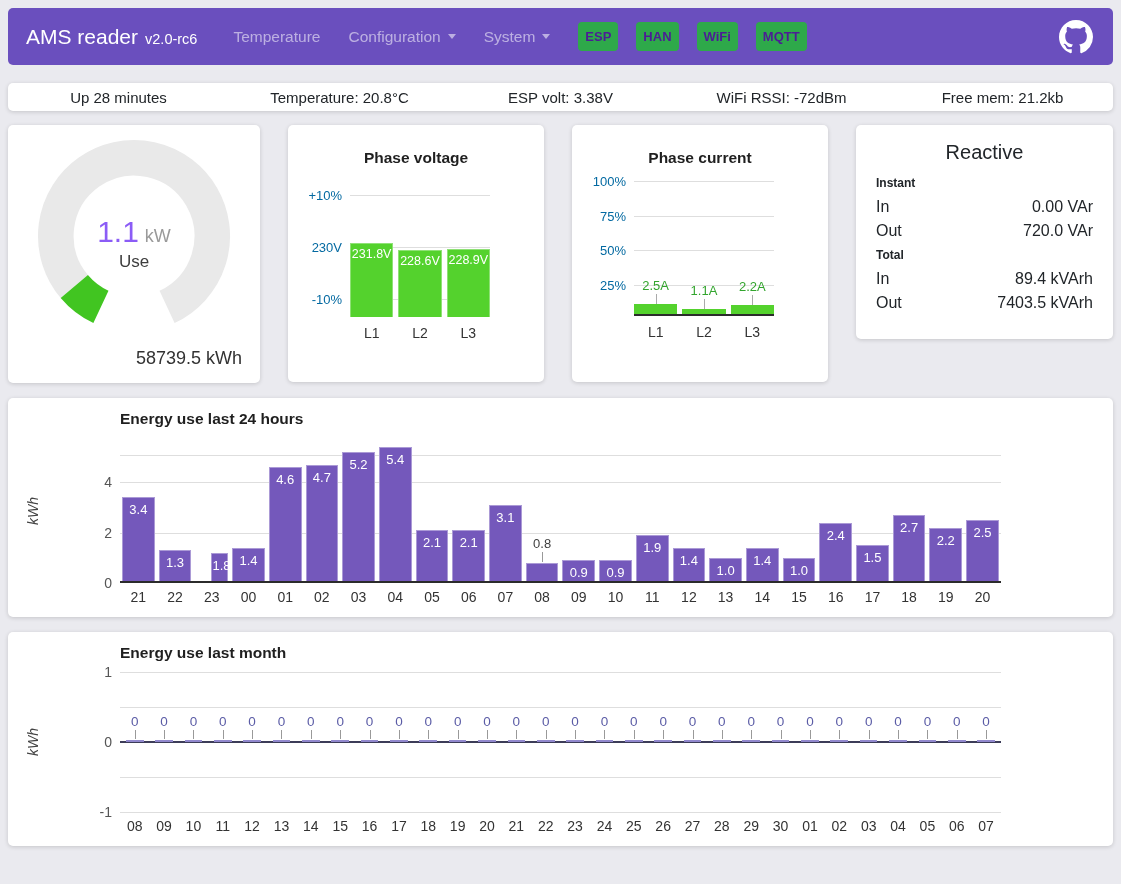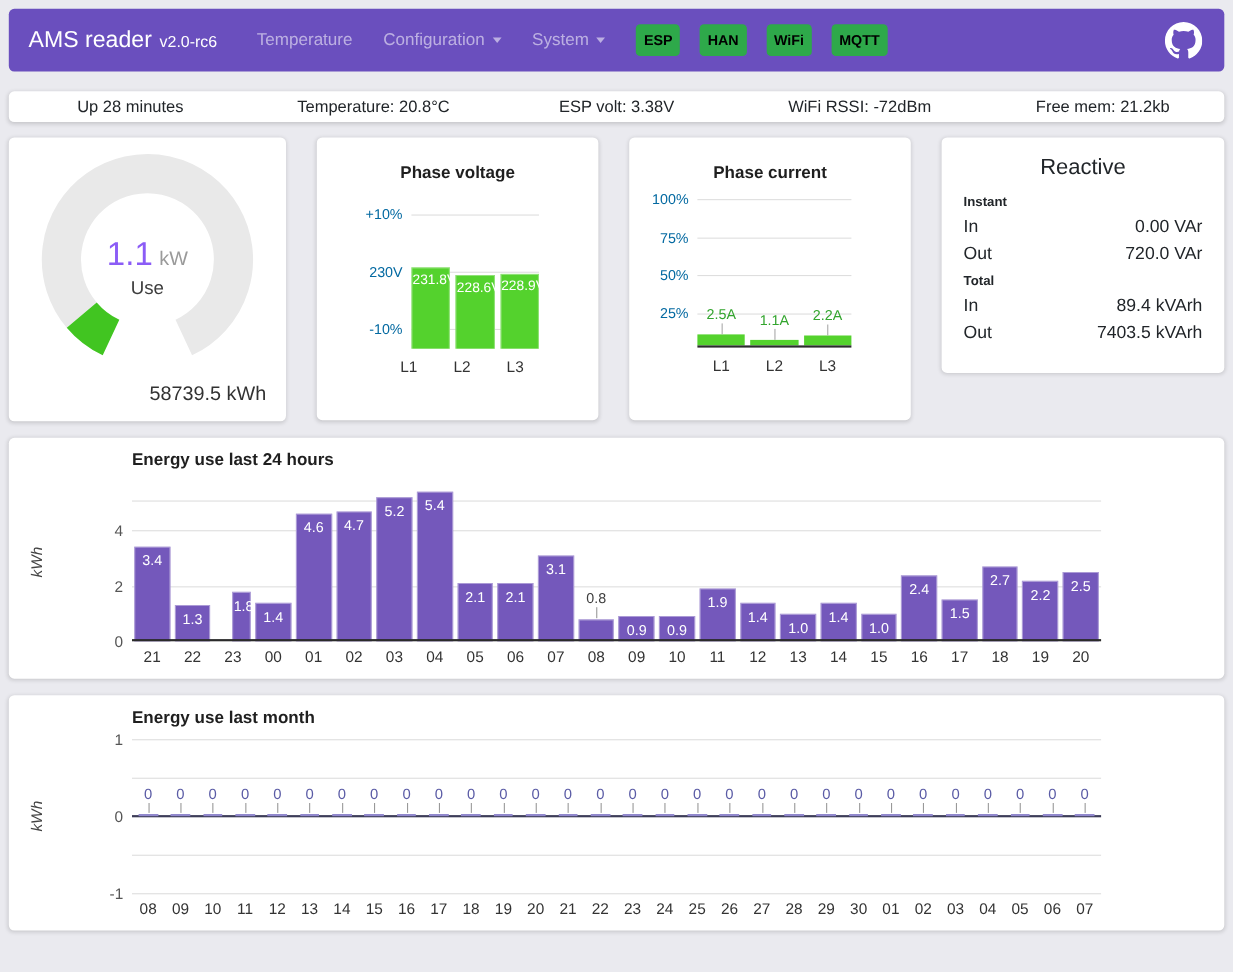--- a/index.html
+++ b/index.html
@@ -38,21 +38,21 @@
   }
   .caret {
     width:0; height:0; display:inline-block;
     border-left:4px solid transparent;
     border-right:4px solid transparent;
     border-top:5px solid rgba(255,255,255,0.55);
   }
   .badges { display:flex; align-items:center; gap:18px; margin-left:16px; }
   .badge {
     background:var(--c-badge,#2ea94a);
-    color:#000000; font-size:13px; font-weight:bold;
+    color:#4c1d95; font-size:13px; font-weight:bold;
     padding:8px 7px; border-radius:4px; line-height:1;
   }
   .github { margin-left:auto; display:flex; align-items:center; }
   .github svg { width:34px; height:34px; fill:#fff; display:block; }
   
   .statusbar {
     margin-top:18px; height:28px;
     display:flex; align-items:center;
   }
   .status-item { flex:1; text-align:center; font-size:15px; }
@@ -208,21 +208,21 @@
           <span class="gauge-unit">kW</span>
         </div>
         <div class="gauge-label">Use</div>
       </div>
     </div>
     <div class="gauge-total">58739.5 kWh</div>
   </div>
 
   <div class="card mini-card">
     <div class="mini-title">Phase voltage</div>
-    <div class="mini-body" id="pv-body" style="margin-top:28px;padding-left:24px;">
+    <div class="mini-body" id="pv-body" style="margin-top:28px;">
       <div class="mini-gutter" id="pv-gutter">
           <div class="y-tick" style="top: 0px;">+10%</div>
           <div class="y-tick" style="top: 52px;">230V</div>
           <div class="y-tick" style="top: 104px;">-10%</div>
         </div>
       <div class="mini-plot" id="pv-plot" style="height:122px;">
           <div class="gridline" style="top: 0px;"></div>
           <div class="gridline" style="top: 52px;"></div>
           <div class="gridline" style="top: 104px;"></div>
           <div class="mini-bars">
@@ -329,21 +329,21 @@
             <div class="day-bar" style="height: 86px;">
               <div class="day-label-in">3.4</div>
             </div>
           </div>
           <div class="bar-slot">
             <div class="day-bar" style="height: 33px;">
               <div class="day-label-in">1.3</div>
             </div>
           </div>
           <div class="bar-slot">
-            <div class="day-bar" style="height: 45px; margin-left: 16px;">
+            <div class="day-bar" style="height: 30px; margin-left: 16px;">
               <div class="day-label-in">1.8</div>
             </div>
           </div>
           <div class="bar-slot">
             <div class="day-bar" style="height: 35px;">
               <div class="day-label-in">1.4</div>
             </div>
           </div>
           <div class="bar-slot">
             <div class="day-bar" style="height: 116px;">

